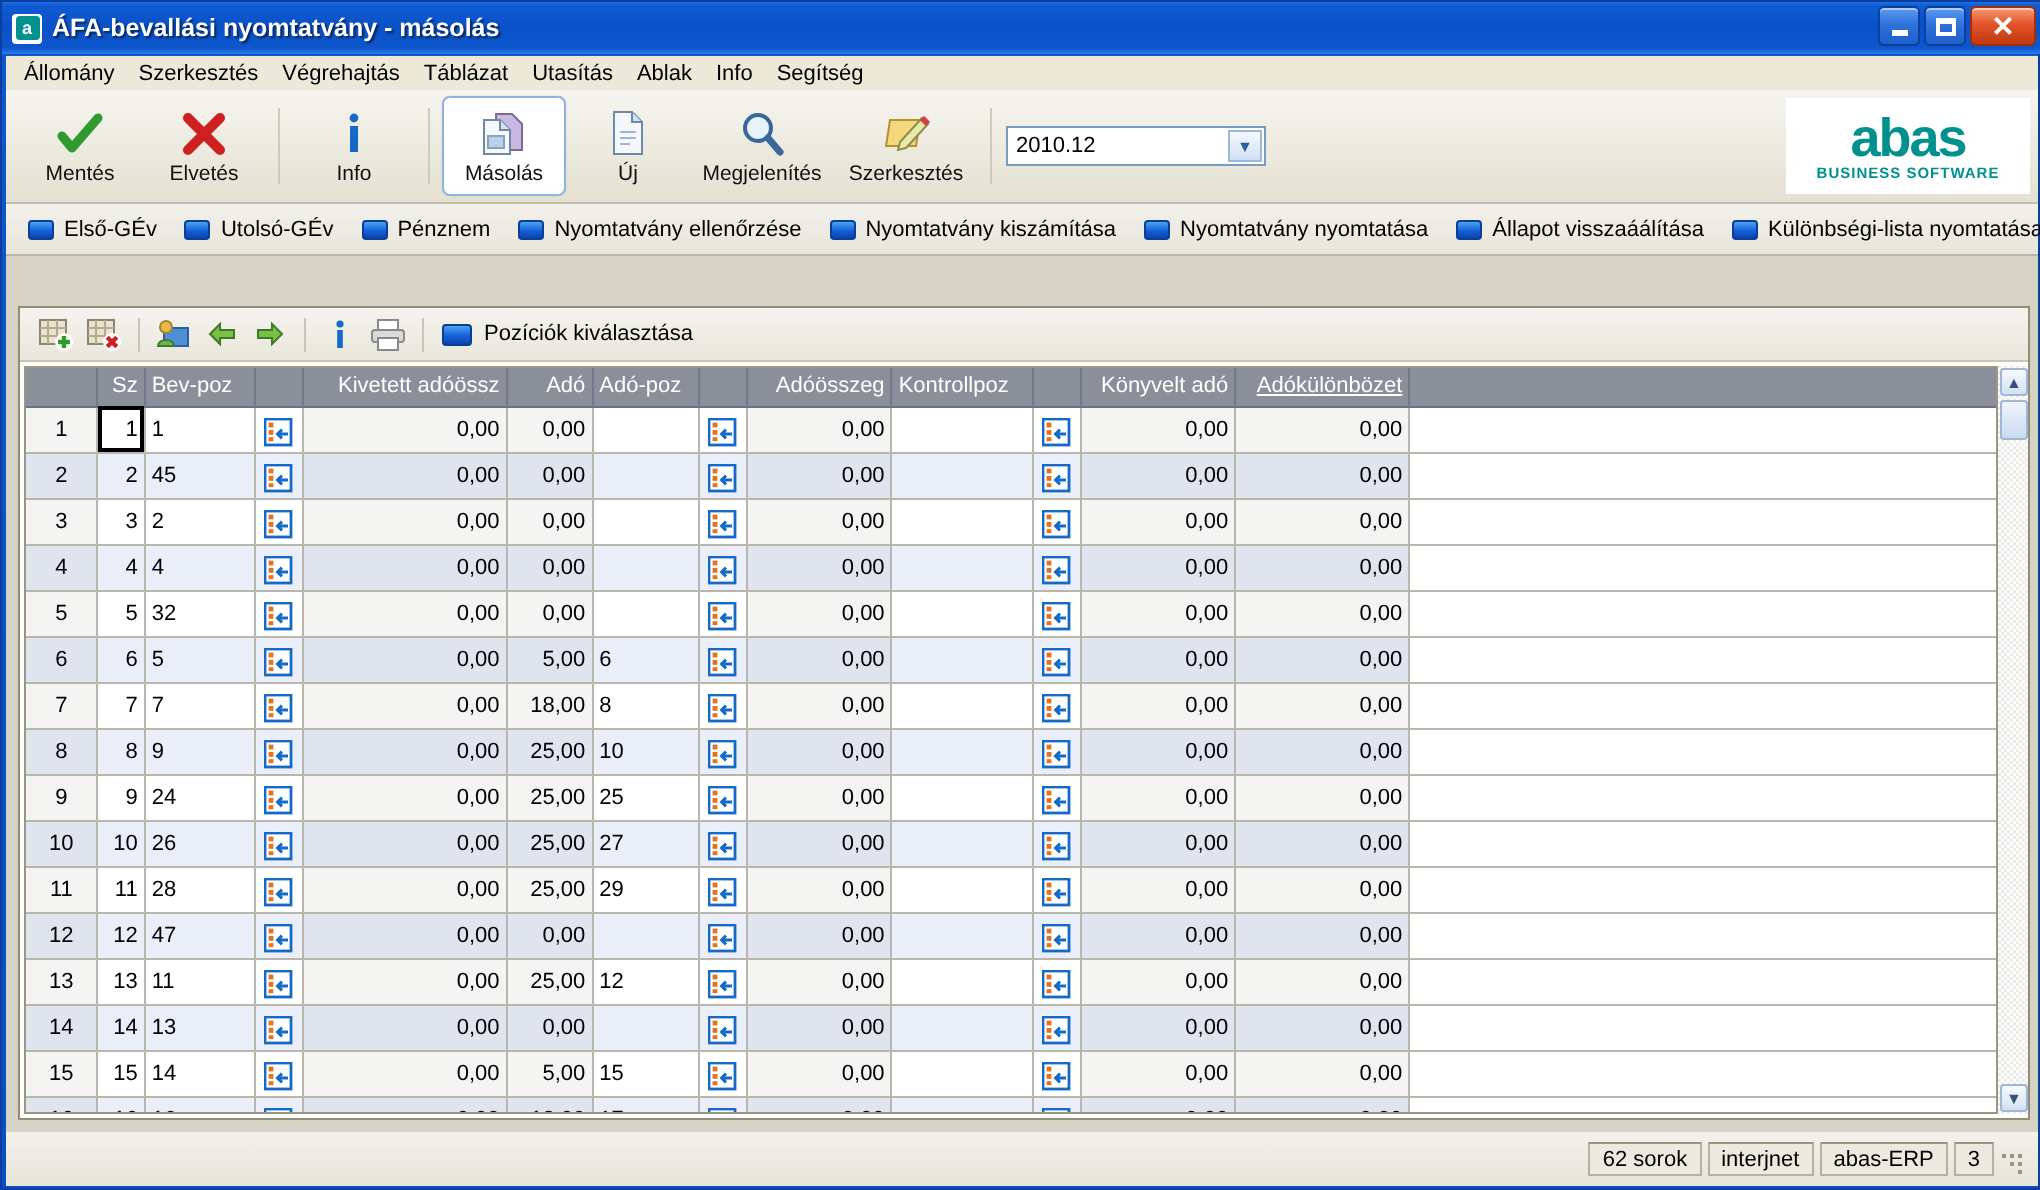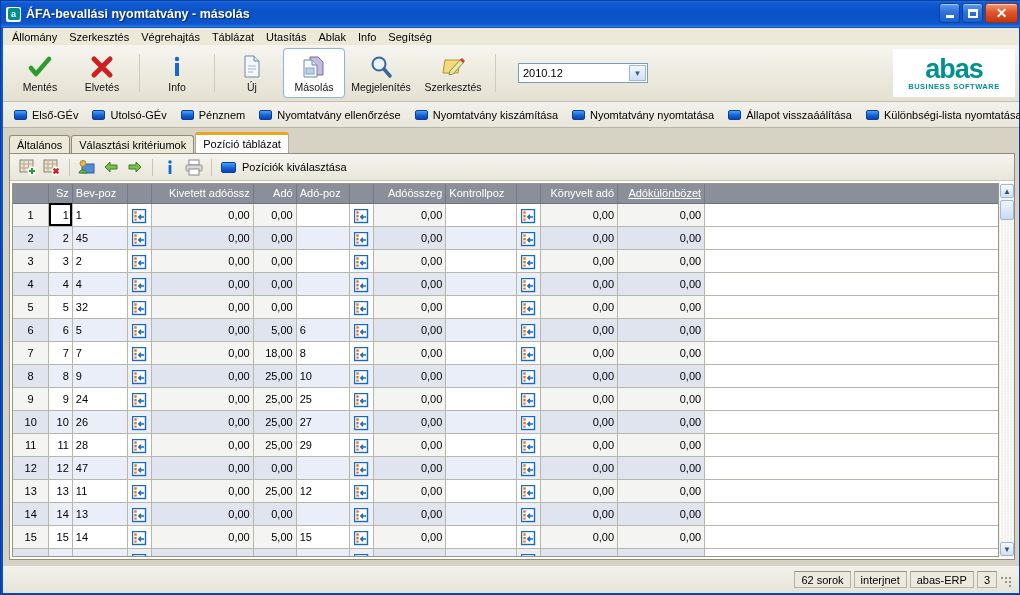--- a/index.html
+++ b/index.html
@@ -70,21 +70,21 @@
     border:1px solid transparent; border-radius:3px;
   }
   .tb-btn.wide { width:72px; }
   .tb-btn.sel {
     border:1px solid #8fb3e0; background:#ffffff; border-radius:4px;
     box-shadow:0 0 1px rgba(0,0,0,.12);
   }
   .tb-btn span.lbl { font-size:10.5px; color:#111; white-space:nowrap; }
   .tb-ico { height:26px; display:flex; align-items:flex-end; justify-content:center; }
   .tb-sep { width:1px; height:38px; background:#cecbba; margin:0 6px; }
-  #combo-wrap { margin-left:16px; }
+  #combo-wrap { margin-left:1px; }
   #combo {
     width:130px; height:20px; border:1px solid #7a9bc0; background:#fff;
     display:flex; align-items:center; font-size:11px; padding-left:4px;
     position:relative;
   }
   #combo .arrow {
     position:absolute; right:1px; top:1px; width:17px; height:16px;
     background:linear-gradient(to bottom,#f4f8fd,#cfe0f3);
     border:1px solid #9bb8d8; display:flex; align-items:center; justify-content:center;
     color:#2d5f9e; font-size:8px;
@@ -272,41 +272,41 @@
     <div class="tb-btn">
       <div class="tb-ico">
         <svg width="20" height="24" viewBox="0 0 20 24">
             <circle cx="10" cy="4" r="2.2" fill="#1569c7"></circle>
             <rect x="8" y="8" width="4" height="13" fill="#1569c7"></rect>
           </svg>
       </div>
       <span class="lbl">Info</span>
     </div>
     <div class="tb-sep"></div>
-    <div class="tb-btn">
-      <div class="tb-ico">
-        <svg width="20" height="24" viewBox="0 0 20 24">
-            <path d="M3 1 h9 l5 5 v16 h-14 z" fill="#f4f8fc" stroke="#6f8aa8"></path>
-            <path d="M12 1 v5 h5" fill="#d3e2f0" stroke="#6f8aa8"></path>
-            <path d="M6 11h8M6 14h8M6 17h5" stroke="#9fb6cc"></path>
-          </svg>
-      </div>
-      <span class="lbl">Új</span>
-    </div>
     <div class="tb-btn sel">
       <div class="tb-ico">
         <svg width="26" height="24" viewBox="0 0 26 24">
           <path d="M9 2 h8 l5 5 v13 h-13 z" fill="#c9b8e0" stroke="#7a6a95"></path>
           <path d="M3 5 h8 l5 5 v12 h-13 z" fill="#f6f8fb" stroke="#6f8aa8"></path>
           <path d="M11 5 v5 h5" fill="#d3e2f0" stroke="#6f8aa8"></path>
           <rect x="5" y="13" width="8" height="6" fill="#b9d0e6" stroke="#85a3be"></rect>
         </svg>
       </div>
       <span class="lbl">Másolás</span>
     </div>
+    <div class="tb-btn">
+      <div class="tb-ico">
+        <svg width="20" height="24" viewBox="0 0 20 24">
+            <path d="M3 1 h9 l5 5 v16 h-14 z" fill="#f4f8fc" stroke="#6f8aa8"></path>
+            <path d="M12 1 v5 h5" fill="#d3e2f0" stroke="#6f8aa8"></path>
+            <path d="M6 11h8M6 14h8M6 17h5" stroke="#9fb6cc"></path>
+          </svg>
+      </div>
+      <span class="lbl">Új</span>
+    </div>
     <div class="tb-btn wide">
       <div class="tb-ico">
         <svg width="24" height="24" viewBox="0 0 24 24">
             <circle cx="10" cy="9" r="6.5" fill="#e8f2fb" stroke="#39679c" stroke-width="2"></circle>
             <path d="M15 14 L21 21" stroke="#39679c" stroke-width="3.5" stroke-linecap="round"></path>
           </svg>
       </div>
       <span class="lbl">Megjelenítés</span>
     </div>
     <div class="tb-btn wide">
@@ -361,25 +361,20 @@
         <span class="chip"></span>
         <span class="lbl">Állapot visszaáálítása</span>
       </div>
       <div class="act">
         <span class="chip"></span>
         <span class="lbl">Különbségi-lista nyomtatása</span>
       </div>
     </div>
 
   <div id="content">
-    <div id="tabrow">
-        <div class="tab">Általános</div>
-        <div class="tab">Választási kritériumok</div>
-        <div class="tab active">Pozíció táblázat</div>
-      </div>
 
     <div id="panel">
       <div id="panel-toolbar">
         <div class="pt-btn">
           <svg width="18" height="17" viewBox="0 0 18 17">
             <rect x="1" y="1" width="13" height="12" fill="#e9e4d2" stroke="#8a8570"></rect>
             <path d="M1 5h13M1 9h13M5 1v12M9.5 1v12" stroke="#b7a98a"></path>
             <circle cx="13" cy="12" r="4.5" fill="#fff"></circle>
             <path d="M13 9v6M10 12h6" stroke="#2f9b2f" stroke-width="2.2"></path>
           </svg>

